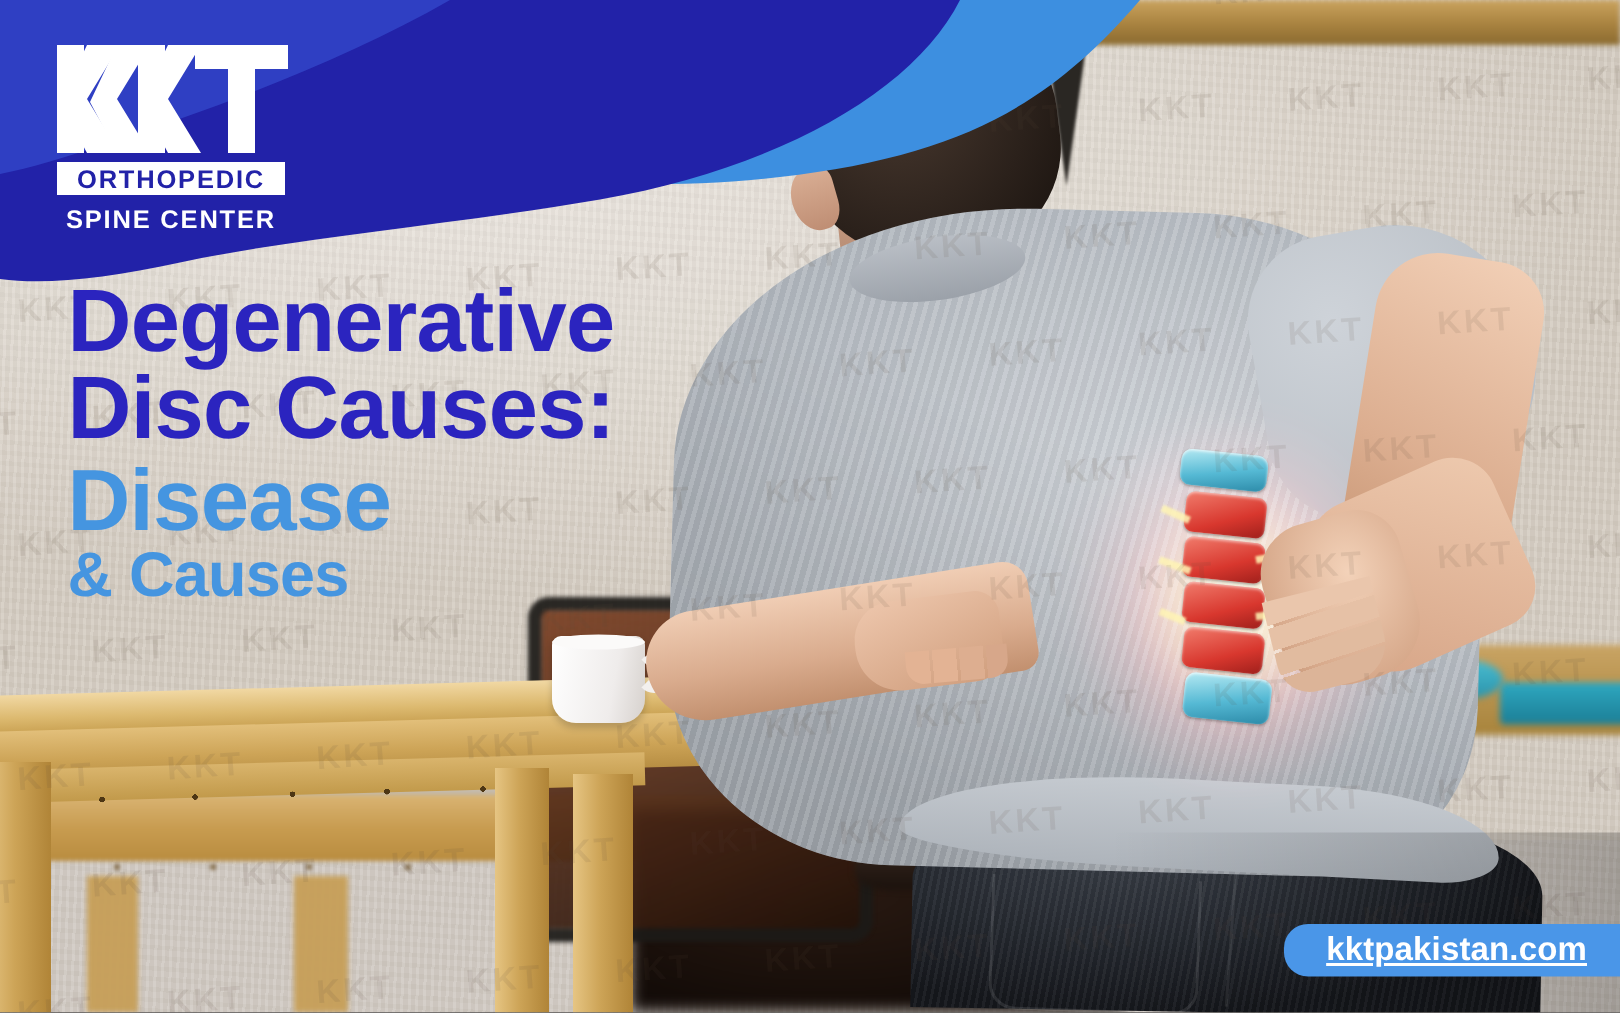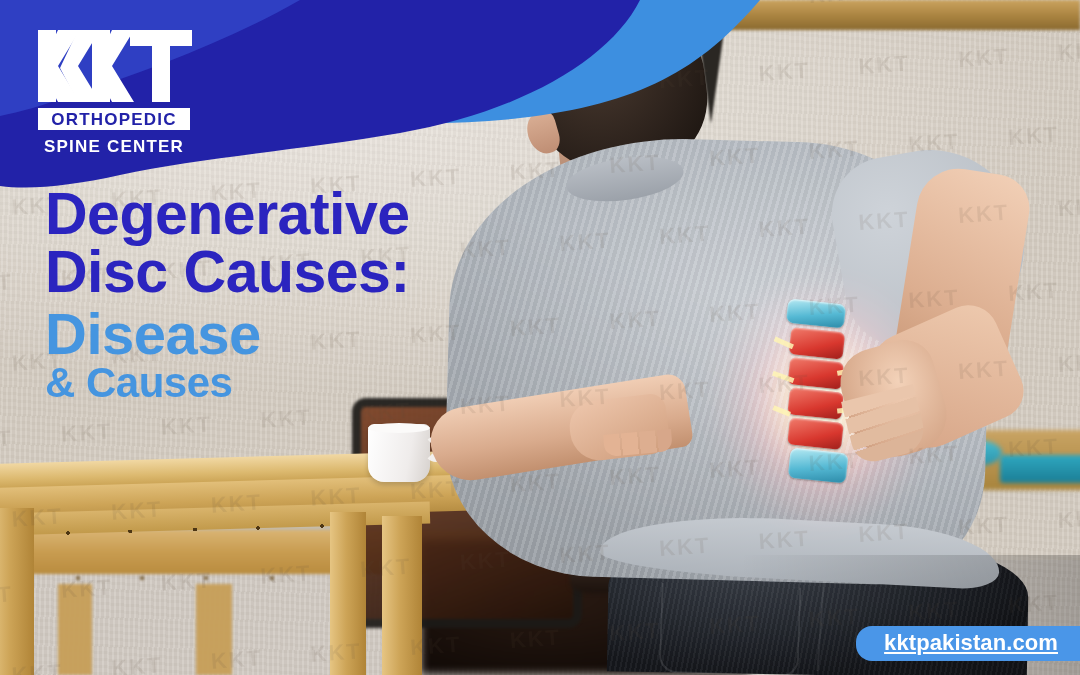--- a/index.html
+++ b/index.html
@@ -358,21 +358,21 @@
     position:absolute;left:45px;top:186px;width:470px;
     font-weight:700;line-height:.98;letter-spacing:-.5px;
   }
   .headline .l{display:block;font-size:59px;}
   .headline .dark{color:#2b24bf;}
   .headline .light{color:#4595e0;}
   .headline .l.l3{font-size:58px;margin-top:4px;}
   .headline .l.l4{font-size:42px;}
 
   
-  .contact{position:absolute;right:0;bottom:14px;text-align:left;}
+  .contact{position:absolute;right:0;bottom:24px;text-align:left;}
   .site-pill{
     display:inline-block;
     background:#4a96e8;
     color:#ffffff;
     font-size:22px;font-weight:700;
     padding:4px 22px 5px 28px;
     border-radius:16px 0 0 16px;
     letter-spacing:.1px;
     margin-right:0;
   }

